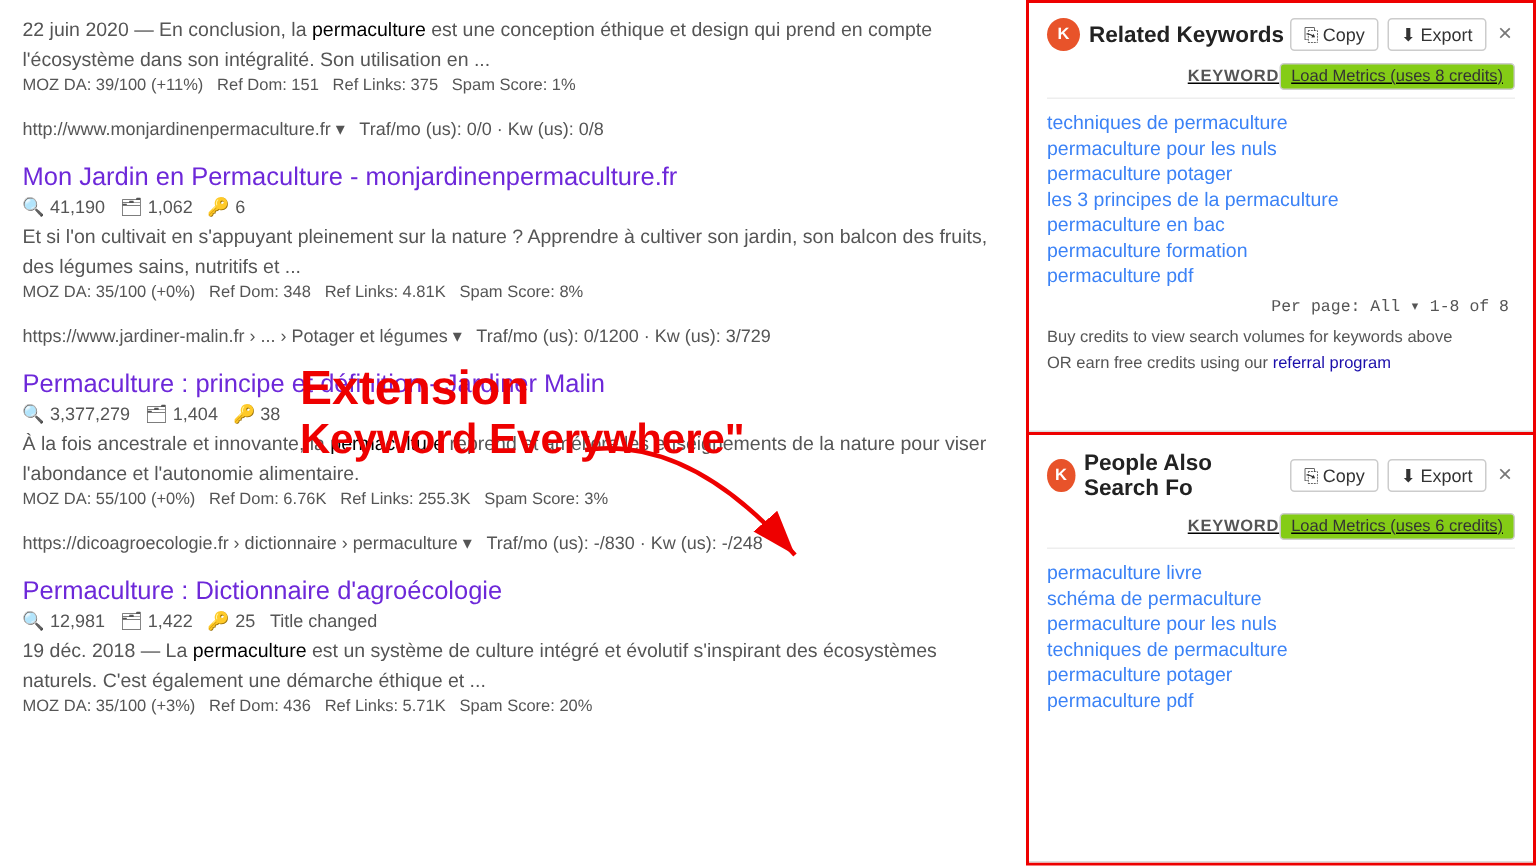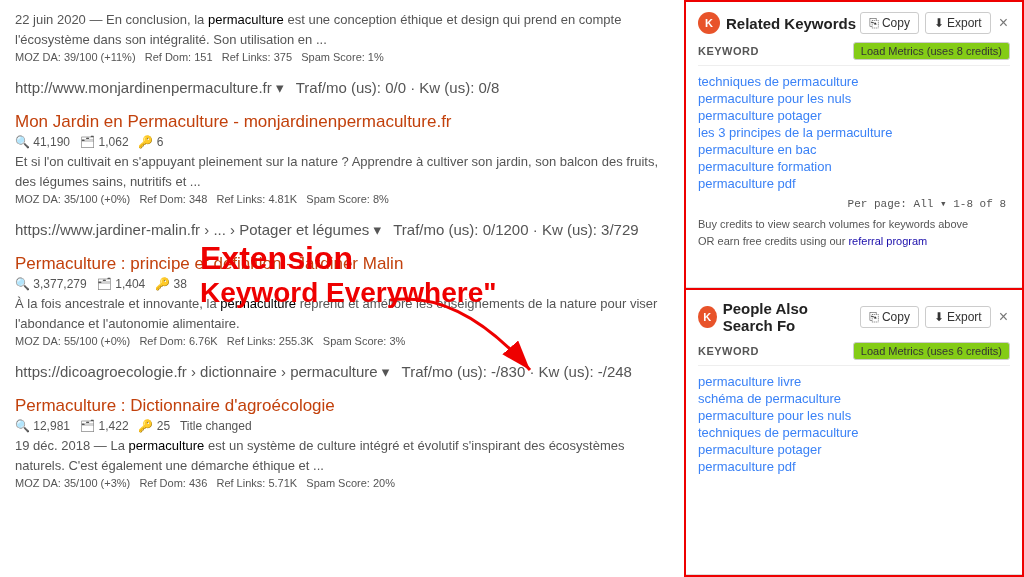--- a/index.html
+++ b/index.html
@@ -19,21 +19,21 @@
       padding: 10px 15px;
       overflow: hidden;
     }
 
     .search-result {
       margin-bottom: 16px;
     }
 
     .result-title {
       font-size: 17px;
-      color: #c2410c;
+      color: #6d28d9;
       text-decoration: none;
       display: block;
       margin-bottom: 3px;
       margin-top: 15px;
     }
 
     .result-stats {
       font-size: 12px;
       color: #555;
       margin-bottom: 3px;
@@ -50,21 +50,21 @@
       font-weight: normal;
     }
 
     .result-moz {
       font-size: 11px;
       color: #555;
       margin-top: 2px;
     }
 
     .traf-info {
-      font-size: 15px;
+      font-size: 12px;
       color: #555;
       margin-bottom: 2px;
     }
 
     
     .overlay-container {
       position: absolute;
       left: 200px;
       top: 240px;
       z-index: 10;
@@ -166,25 +166,26 @@
       border: none;
       font-size: 16px;
       cursor: pointer;
       color: #777;
       padding: 0 2px;
     }
 
     
     .widget-subheader {
       display: flex;
-      justify-content: space-between;
+      justify-content: flex-end;
       align-items: center;
       margin-bottom: 8px;
       border-bottom: 1px solid #eee;
       padding-bottom: 5px;
+      text-decoration: underline;
     }
 
     .col-label {
       font-size: 11px;
       font-weight: bold;
       color: #555;
       text-transform: uppercase;
       letter-spacing: 0.5px;
     }
 

